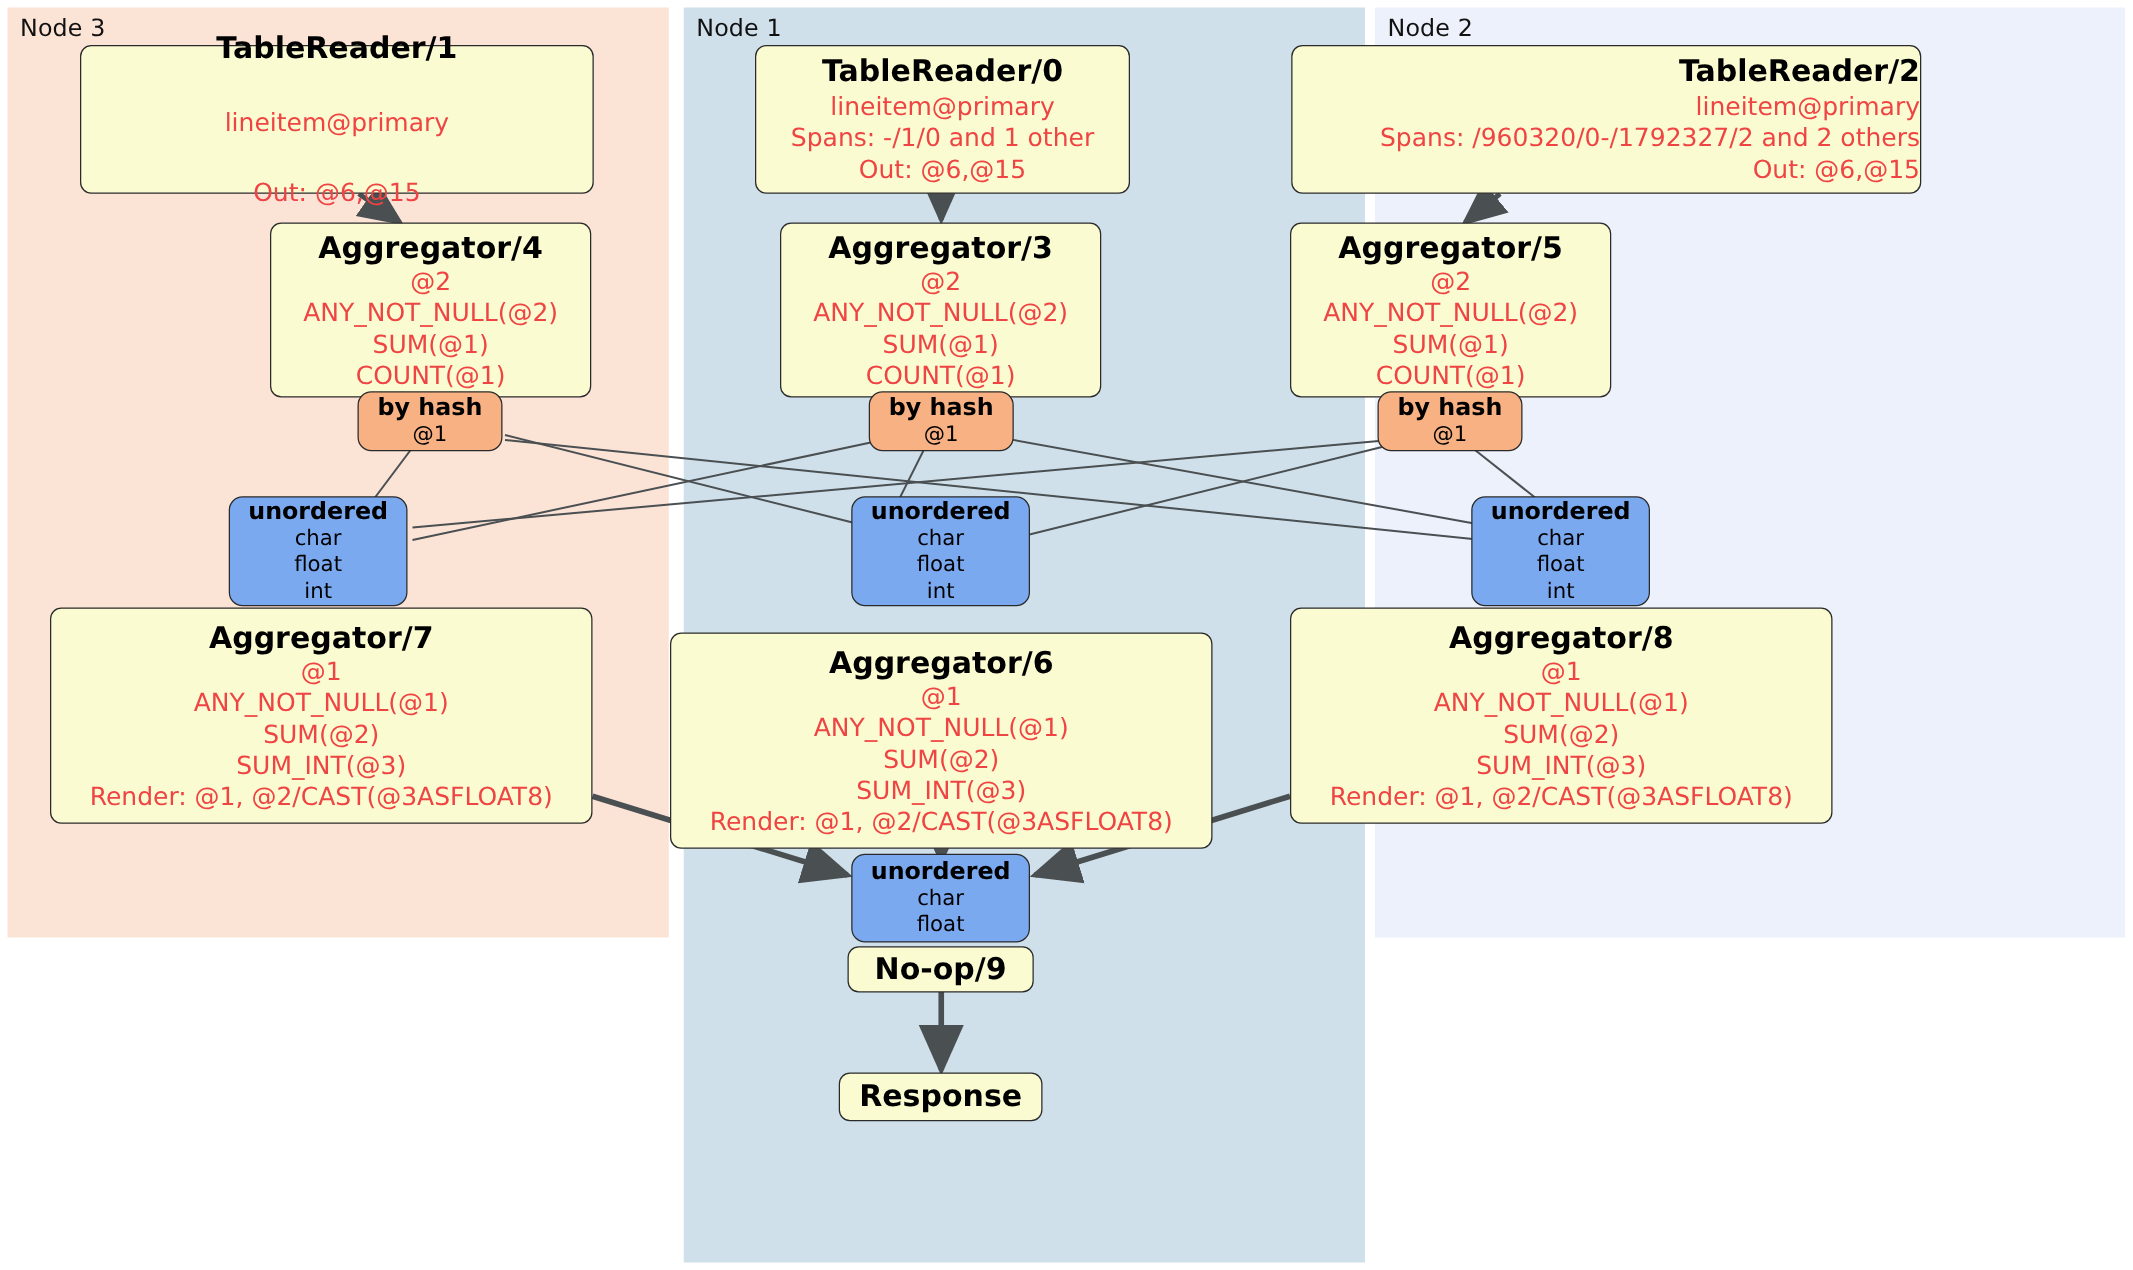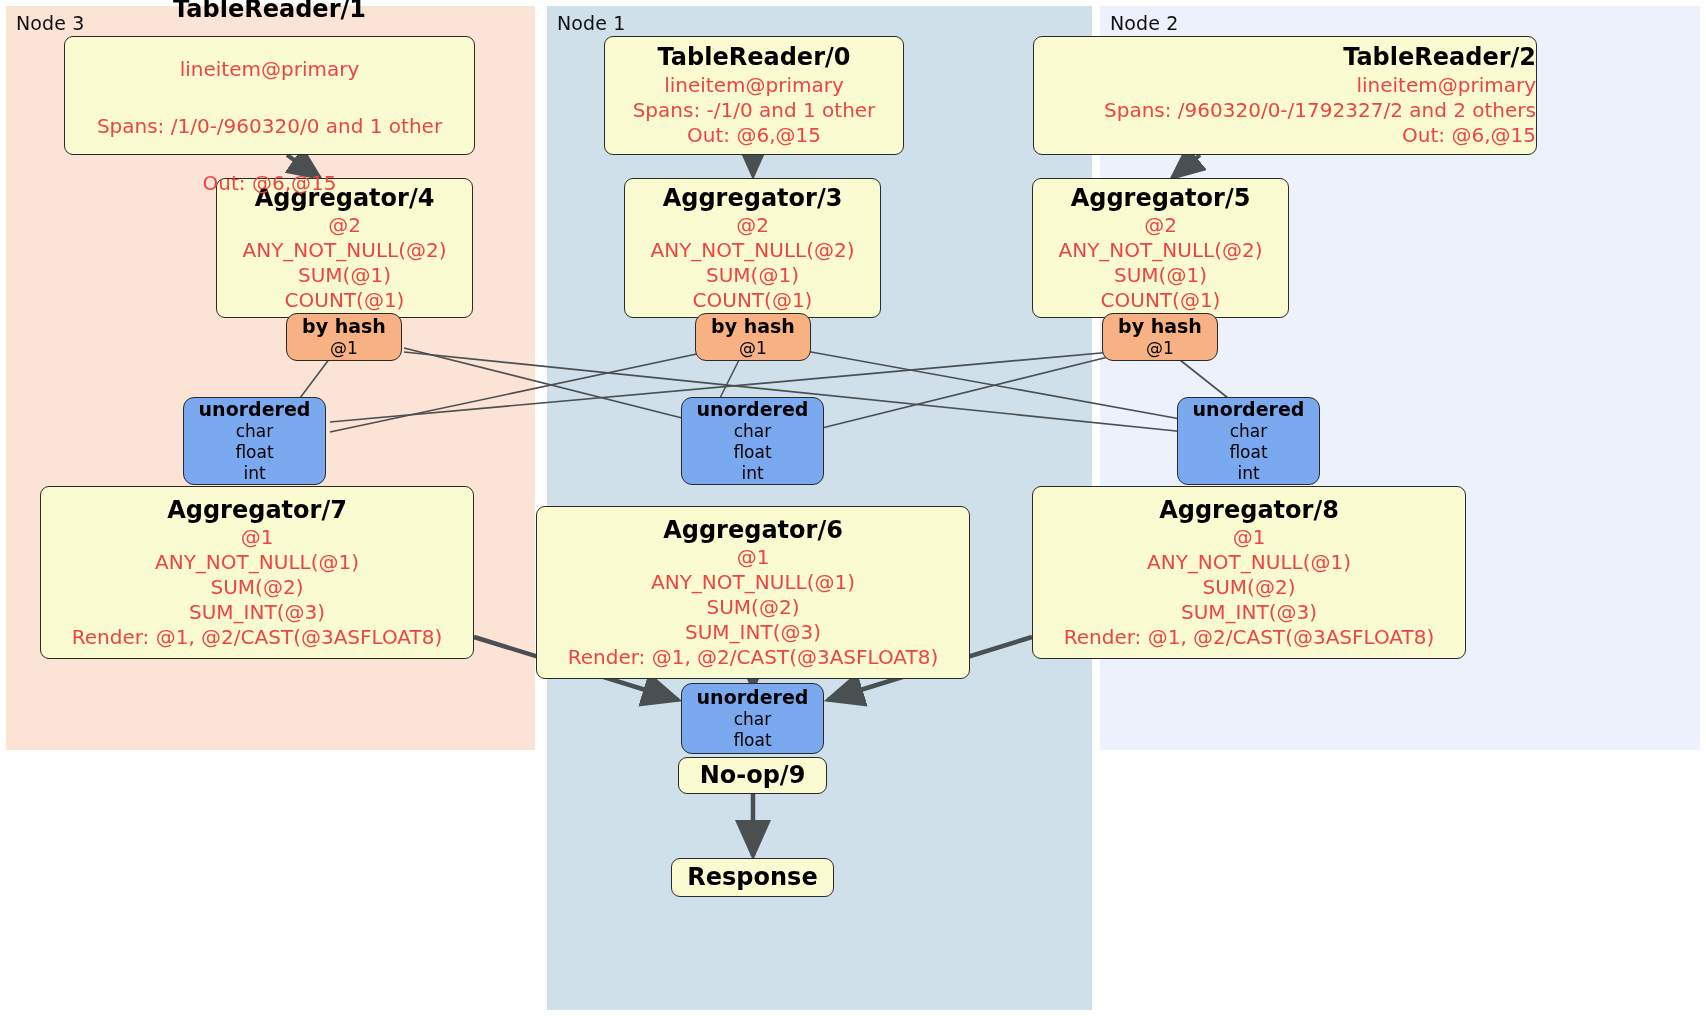--- a/index.html
+++ b/index.html
@@ -82,21 +82,20 @@
     <path d="M474,637 L678,700" stroke="#4a4f52" stroke-width="4.5" fill="none" marker-end="url(#ahs)"></path>
     <path d="M753,660 L753,688" stroke="#4a4f52" stroke-width="4.5" fill="none" marker-end="url(#ahs)"></path>
     <path d="M1032,637 L828,700" stroke="#4a4f52" stroke-width="4.5" fill="none" marker-end="url(#ahs)"></path>
 
     <path d="M753,793 L753,856" stroke="#4a4f52" stroke-width="4.5" fill="none" marker-end="url(#ahs)"></path>
   </svg>
 
   <div class="node proc z-mid" style="left:64px;top:36px;width:411px;height:119px;gap:32px;">
     <div class="ttl">TableReader/1</div>
     <div class="sub">lineitem@primary</div>
-    <div class="sub">Spans: /1/0-/960320/0 and 1 other</div>
     <div class="sub">Out: @6,@15</div>
   </div>
 
   <div class="node proc z-lo" style="left:216px;top:178px;width:257px;height:140px;">
     <div class="ttl">Aggregator/4</div>
     <div class="sub">@2</div>
     <div class="sub">ANY_NOT_NULL(@2)</div>
     <div class="sub">SUM(@1)</div>
     <div class="sub">COUNT(@1)</div>
   </div>

